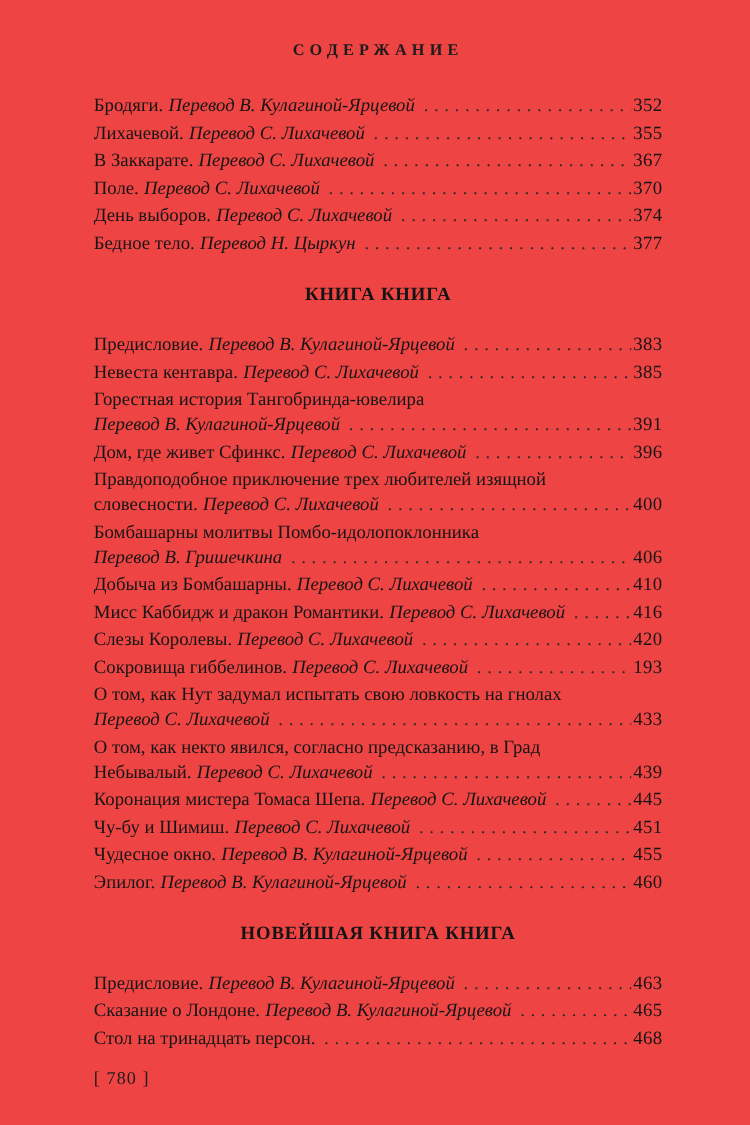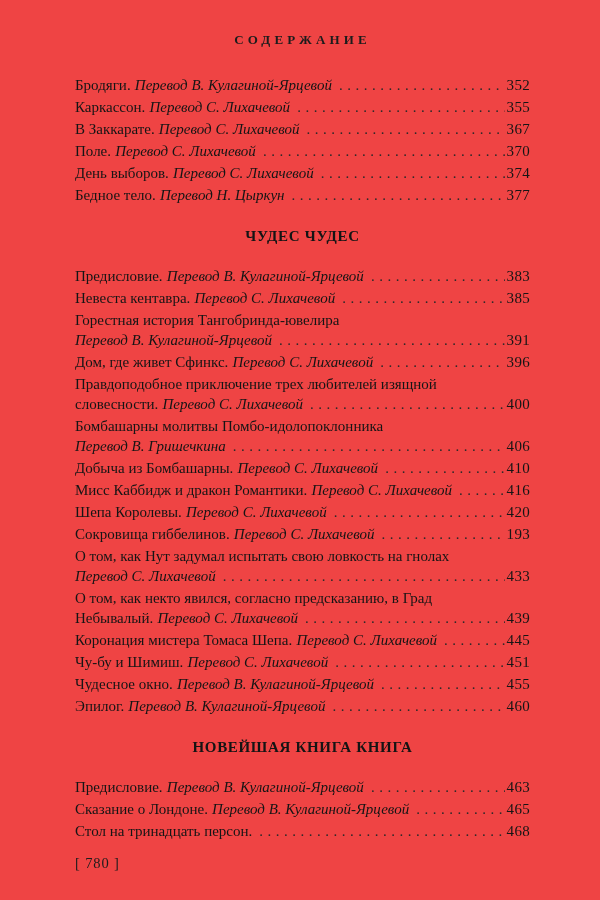--- a/index.html
+++ b/index.html
@@ -83,21 +83,21 @@
         <div class="entry">
           <div class="line">
             <span class="t-roman">Бродяги.</span>
             <span class="t-italic">Перевод В. Кулагиной-Ярцевой</span>
             <span class="dots">............................................................................................................................................</span>
             <span class="pagenum">352</span>
           </div>
         </div>
         <div class="entry">
           <div class="line">
-            <span class="t-roman">Каркассон.</span>
+            <span class="t-roman">Лихачевой.</span>
             <span class="t-italic">Перевод С. Лихачевой</span>
             <span class="dots">............................................................................................................................................</span>
             <span class="pagenum">355</span>
           </div>
         </div>
         <div class="entry">
           <div class="line">
             <span class="t-roman">В Заккарате.</span>
             <span class="t-italic">Перевод С. Лихачевой</span>
             <span class="dots">............................................................................................................................................</span>
@@ -123,21 +123,21 @@
         <div class="entry">
           <div class="line">
             <span class="t-roman">Бедное тело.</span>
             <span class="t-italic">Перевод Н. Цыркун</span>
             <span class="dots">............................................................................................................................................</span>
             <span class="pagenum">377</span>
           </div>
         </div>
       </section>
       <section>
-        <h2 class="section-heading">ЧУДЕС ЧУДЕС</h2>
+        <h2 class="section-heading">КНИГА КНИГА</h2>
         <div class="entry">
           <div class="line">
             <span class="t-roman">Предисловие.</span>
             <span class="t-italic">Перевод В. Кулагиной-Ярцевой</span>
             <span class="dots">............................................................................................................................................</span>
             <span class="pagenum">383</span>
           </div>
         </div>
         <div class="entry">
           <div class="line">
@@ -197,21 +197,21 @@
         <div class="entry">
           <div class="line">
             <span class="t-roman">Мисс Каббидж и дракон Романтики.</span>
             <span class="t-italic">Перевод С. Лихачевой</span>
             <span class="dots">............................................................................................................................................</span>
             <span class="pagenum">416</span>
           </div>
         </div>
         <div class="entry">
           <div class="line">
-            <span class="t-roman">Шепа Королевы.</span>
+            <span class="t-roman">Слезы Королевы.</span>
             <span class="t-italic">Перевод С. Лихачевой</span>
             <span class="dots">............................................................................................................................................</span>
             <span class="pagenum">420</span>
           </div>
         </div>
         <div class="entry">
           <div class="line">
             <span class="t-roman">Сокровища гиббелинов.</span>
             <span class="t-italic">Перевод С. Лихачевой</span>
             <span class="dots">............................................................................................................................................</span>

